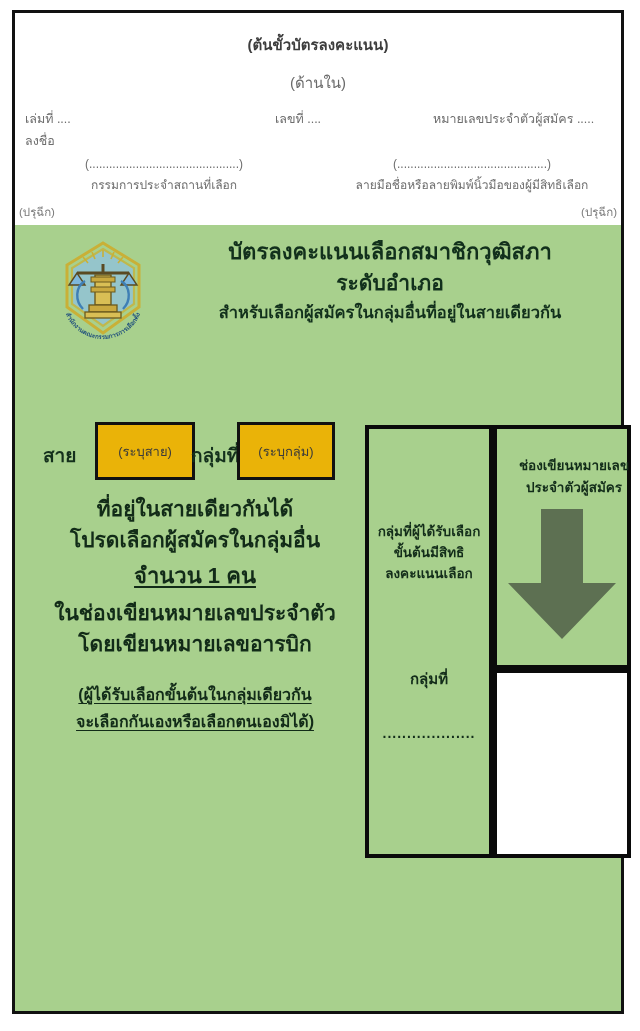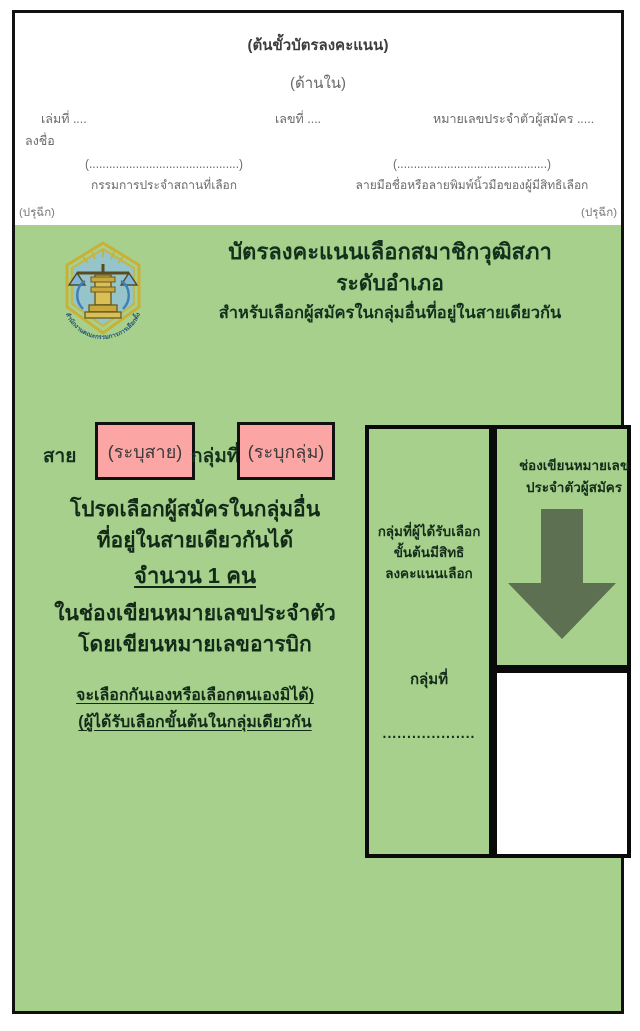--- a/index.html
+++ b/index.html
@@ -48,21 +48,21 @@
     color: #6a6a6a;
     padding-top: 14px;
   }
   .stub-row-1 {
     position: relative;
     height: 26px;
     margin-top: 14px;
     font-size: 12.5px;
     color: #6d6d6d;
   }
-  .stub-f-volume { position: absolute; left: 26px; top: 0; }
+  .stub-f-volume { position: absolute; left: 10px; top: 0; }
   .stub-f-number { position: absolute; left: 260px; top: 0; }
   .stub-f-candno  { position: absolute; left: 418px; top: 0; }
 
   .stub-sign {
     position: absolute;
     left: 10px;
     top: 118px;
     font-size: 12.5px;
     color: #6d6d6d;
   }
@@ -163,28 +163,28 @@
     font-size: 19px;
     font-weight: bold;
     color: #14301c;
     top: 18px;
   }
   .sel-label.lbl-sai { left: 10px; }
   .sel-label.lbl-klum { left: 158px; }
   .sel-box {
     position: absolute;
     top: 0;
-    background: #fca5a5;
+    background: #eab308;
     border: 3px solid #111111;
     box-sizing: border-box;
     height: 58px;
     display: flex;
     align-items: center;
     justify-content: center;
-    font-size: 18px;
+    font-size: 13px;
     color: #3b3b3b;
   }
   .sel-box.box-sai  { left: 62px;  width: 100px; }
   .sel-box.box-klum { left: 204px; width: 98px; }
 
   
   .instructions {
     position: absolute;
     left: 10px;
     top: 268px;
@@ -395,28 +395,28 @@
       <div class="sel-box box-sai">
         <span>(ระบุสาย)</span>
       </div>
       <span class="sel-label lbl-klum">กลุ่มที่</span>
       <div class="sel-box box-klum">
         <span>(ระบุกลุ่ม)</span>
       </div>
     </div>
 
     <div class="instructions">
+      <div class="inst-line">ที่อยู่ในสายเดียวกันได้</div>
       <div class="inst-line">โปรดเลือกผู้สมัครในกลุ่มอื่น</div>
-      <div class="inst-line">ที่อยู่ในสายเดียวกันได้</div>
       <div class="inst-count">จำนวน 1 คน</div>
       <div class="inst-line">ในช่องเขียนหมายเลขประจำตัว</div>
       <div class="inst-line">โดยเขียนหมายเลขอารบิก</div>
       <div class="inst-note">
+        <div><span>(ผู้ได้รับเลือกขั้นต้นในกลุ่มเดียวกัน</span></div>
         <div><span>จะเลือกกันเองหรือเลือกตนเองมิได้)</span></div>
-        <div><span>(ผู้ได้รับเลือกขั้นต้นในกลุ่มเดียวกัน</span></div>
       </div>
     </div>
 
     <div class="vote-table">
 
       <div class="vt-col-left">
         <div class="vt-left-top-text">
           <div>กลุ่มที่ผู้ได้รับเลือก</div>
           <div>ขั้นต้นมีสิทธิ</div>
           <div>ลงคะแนนเลือก</div>

